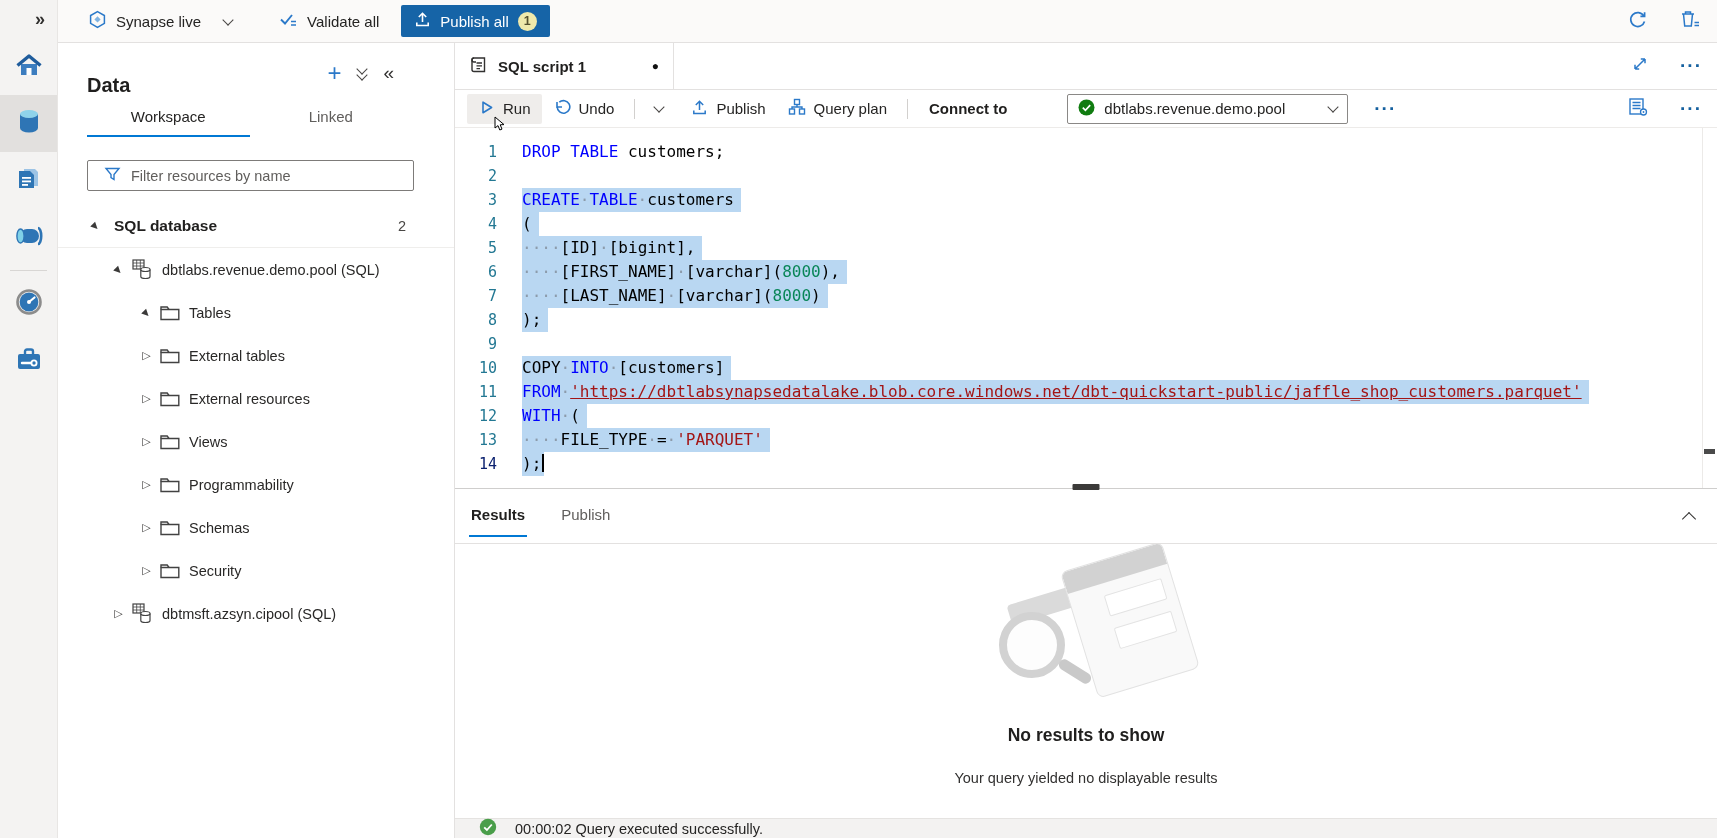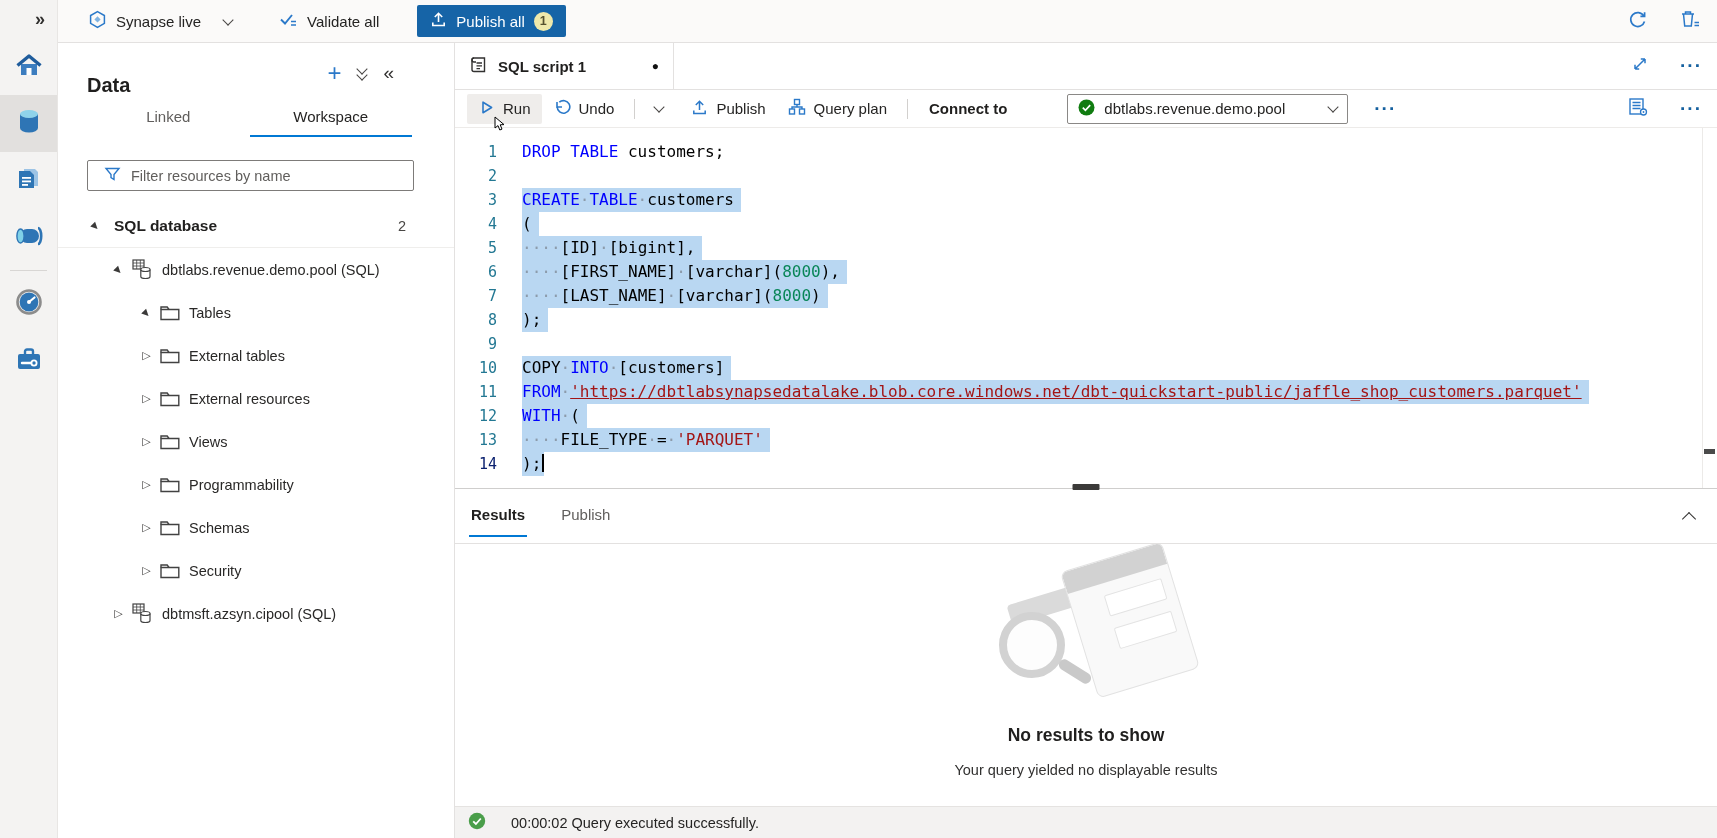--- a/index.html
+++ b/index.html
@@ -14,21 +14,21 @@
   .rail-item{width:57px;height:57px;display:flex;align-items:center;justify-content:center;cursor:pointer}
   .rail-item.active{background:#e2e0de}
   .rail-sep{height:1px;background:#d8d6d4;margin:4px 10px}
 
   
   .topbar{position:absolute;left:58px;top:0;width:1659px;height:43px;background:#fbfaf9;
           border-bottom:1px solid #e3e1e0;display:flex;align-items:center;box-sizing:border-box}
   .tb-group{display:flex;align-items:center;gap:9px;font-size:15px;color:#252423;cursor:pointer}
   .g-mode{margin-left:30px}
   .g-validate{margin-left:46px}
-  .publishall{margin-left:38px;display:flex;align-items:center;gap:9px;background:#1664a7;color:#fff;
+  .publishall{margin-left:22px;display:flex;align-items:center;gap:9px;background:#1664a7;color:#fff;
               border:none;height:32px;padding:0 13px;border-radius:2px;font-size:15px;cursor:pointer;
               font-family:inherit}
   .badge{background:#efe9ab;color:#55512e;border-radius:50%;width:19px;height:19px;display:flex;
          align-items:center;justify-content:center;font-size:12.5px;font-weight:700}
   .tb-right{margin-left:auto;display:flex;gap:31px;margin-right:16px;align-items:center}
   .chev{display:inline-block;width:7px;height:7px;border-right:1.6px solid #484644;
         border-bottom:1.6px solid #484644;transform:rotate(45deg);margin-top:-3px}
 
   
   .sidebar{position:absolute;left:58px;top:43px;width:397px;height:795px;background:#fff;
@@ -106,35 +106,35 @@
   .rtabs{height:51px;display:flex;align-items:flex-start;padding-left:14px;border-bottom:1px solid #e3e1e0;
          box-sizing:border-box;position:relative;background:#fff}
   .rtab{margin-right:32px;padding:13px 2px 12px;font-size:15px;color:#605e5c;
         border-bottom:2.5px solid transparent;cursor:pointer}
   .rtab.active{color:#201f1e;font-weight:700;border-bottom-color:#0078d4}
   .collapse-up{position:absolute;right:23px;top:17px;cursor:pointer}
   .chev-up{display:inline-block;width:9px;height:9px;border-left:1.8px solid #323130;border-top:1.8px solid #323130;
            transform:rotate(45deg)}
   .rbody{flex:1;position:relative;background:#fff;overflow:hidden}
   .empty-title{position:absolute;top:181px;width:100%;text-align:center;font-size:17.5px;font-weight:700;color:#201f1e}
-  .empty-sub{position:absolute;top:218px;width:100%;text-align:center;font-size:14.5px;color:#323130}
+  .empty-sub{position:absolute;top:226px;width:100%;text-align:center;font-size:14.5px;color:#323130}
   .illus{position:absolute;left:50%;top:4px;width:230px;height:172px;transform:translateX(-50%) translateX(14px)}
   .i-band{position:absolute;left:22px;top:40px;width:118px;height:21px;background:#dadada;border-radius:4px;
           transform:rotate(-17deg)}
   .i-card{position:absolute;left:92px;top:6px;width:104px;height:130px;background:#f9f9f9;border:1px solid #e2e2e2;
           border-radius:7px;transform:rotate(-17deg);overflow:hidden}
   .i-card .top{height:22px;background:#d2d2d2}
   .i-card .bar{margin:12px 10px 0 34px;height:20px;background:#fff;border:1px solid #e3e3e3;border-radius:2px}
   .i-mag{position:absolute;left:14px;top:64px;width:50px;height:50px;border:8px solid #d2d2d2;border-radius:50%;
          background:#fdfdfd;box-sizing:content-box}
   .i-magh{position:absolute;left:72px;top:118px;width:36px;height:11px;background:#c9c9c9;border-radius:6px;
           transform:rotate(32deg)}
 
-  .statusbar{height:32px;background:#f3f2f1;border-top:1px solid #e5e3e1;display:flex;align-items:center;gap:25px;
-             padding-left:13px;font-size:14.5px;color:#252423;box-sizing:border-box}
+  .statusbar{height:20px;background:#f3f2f1;border-top:1px solid #e5e3e1;display:flex;align-items:center;gap:18px;
+             padding-left:24px;font-size:14.5px;color:#252423;box-sizing:border-box}
 </style>
 </head>
 <body>
 
 <div class="screen">
 
   <nav class="rail">
     <div class="rail-expand">»</div>
     <div class="rail-item">
       <span>
@@ -246,22 +246,22 @@
     <div class="sb-title">Data</div>
     <div class="sb-actions">
       <span class="plus">+</span>
       <span class="dchev">
         <span class="chev"></span>
           <span class="chev"></span>
       </span>
       <span class="laquo">«</span>
     </div>
     <div class="sb-tabs" id="sb-tabs">
+        <div class="stab active">Workspace</div>
         <div class="stab">Linked</div>
-        <div class="stab active">Workspace</div>
       </div>
     <div class="sb-filter">
       <span>
         <svg width="17" height="16" viewBox="0 0 17 16">
           <path d="M2 2.5 h13 L10 8.5 v5 l-3 -1.8 v-3.2 Z" fill="none" stroke="#2b79c9" stroke-width="1.4"></path>
         </svg>
       </span>
       <input placeholder="Filter resources by name" style="">
     </div>
     <div class="sb-section">

